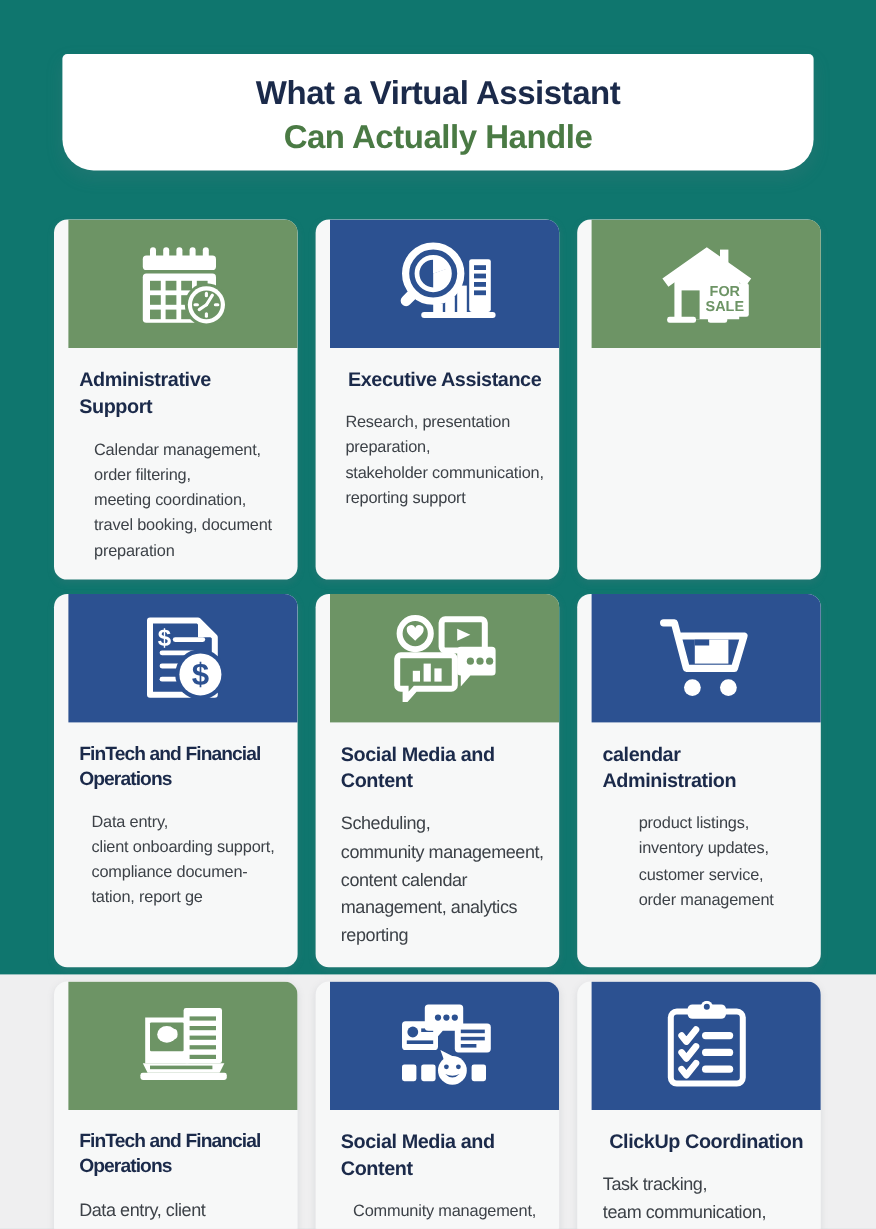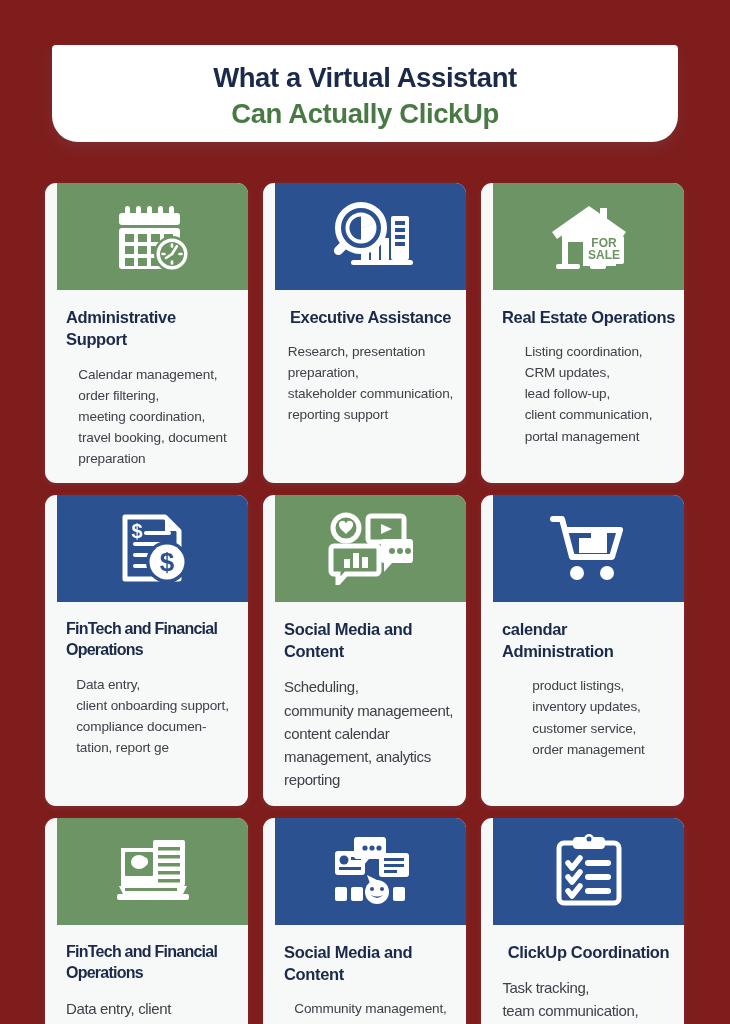--- a/index.html
+++ b/index.html
@@ -4,22 +4,22 @@
 <style>
   * { margin:0; padding:0; box-sizing:border-box; }
   html, body {
     width:730px; height:1024px;
     background:#efeff0;
     font-family:"Liberation Sans", sans-serif;
     overflow:hidden;
   }
   #page {
     position:relative;
-    width:730px; height:1024px;
-    background:#7f1d1d;
+    width:730px; height:812px;
+    background:#0f766e;
   }
 
   
   .header-card {
     position:absolute;
     left:52px; top:45px;
     width:626px; height:97px;
     background:#ffffff;
     border-radius:4px 4px 26px 26px;
     box-shadow:0 6px 14px rgba(120,125,135,0.16);
@@ -101,21 +101,21 @@
   }
   .card-desc.wide { font-size:15px; letter-spacing:-0.35px; }
 </style>
 </head>
 <body>
 
 <div id="page">
 
   <div class="header-card">
     <div class="header-line1">What a Virtual Assistant</div>
-    <div class="header-line2">Can Actually ClickUp</div>
+    <div class="header-line2">Can Actually Handle</div>
   </div>
 
   <div class="grid">
 
     <div class="card">
       <div class="card-icon green">
         <svg width="88" height="74" viewBox="0 0 88 74" fill="#ffffff">
           <rect x="16" y="6" width="5" height="13" rx="2.5"></rect>
           <rect x="27" y="6" width="5" height="13" rx="2.5"></rect>
           <rect x="38" y="6" width="5" height="13" rx="2.5"></rect>
@@ -200,29 +200,20 @@
           <path d="M16 34 L16 66 L70 66 L70 34 L43 15 Z"></path>
           <rect x="22" y="42" width="15" height="24" fill="#6d9465"></rect>
           <rect x="44" y="34" width="6" height="34"></rect>
           <rect x="38" y="36" width="40" height="28" rx="2"></rect>
           <text x="58" y="47" font-family="Liberation Sans, sans-serif" font-size="12" font-weight="bold" fill="#6d9465" text-anchor="middle">FOR</text>
           <text x="58" y="59" font-family="Liberation Sans, sans-serif" font-size="12" font-weight="bold" fill="#6d9465" text-anchor="middle">SALE</text>
           <rect x="10" y="64" width="24" height="5" rx="2"></rect>
           <rect x="44" y="64" width="16" height="5" rx="2"></rect>
         </svg>
       </div>
-      <div class="card-body">
-        <div class="card-title">Real Estate
-Operations</div>
-        <div class="card-desc">Listing coordination,
-CRM updates,
-lead follow-up,
-client communication,
-portal management</div>
-      </div>
     </div>
 
     <div class="card">
       <div class="card-icon navy">
         <svg width="80" height="74" viewBox="0 0 80 74" fill="#ffffff">
           <path d="M12 6 h40 l14 14 v48 h-54 Z" fill="none" stroke="#ffffff" stroke-width="5" stroke-linejoin="round"></path>
           <path d="M52 6 v14 h14 Z"></path>
           <g stroke="#ffffff" stroke-width="4" stroke-linecap="round">
             <line x1="33" y1="22" x2="56" y2="22"></line>
             <line x1="22" y1="33" x2="56" y2="33"></line>

